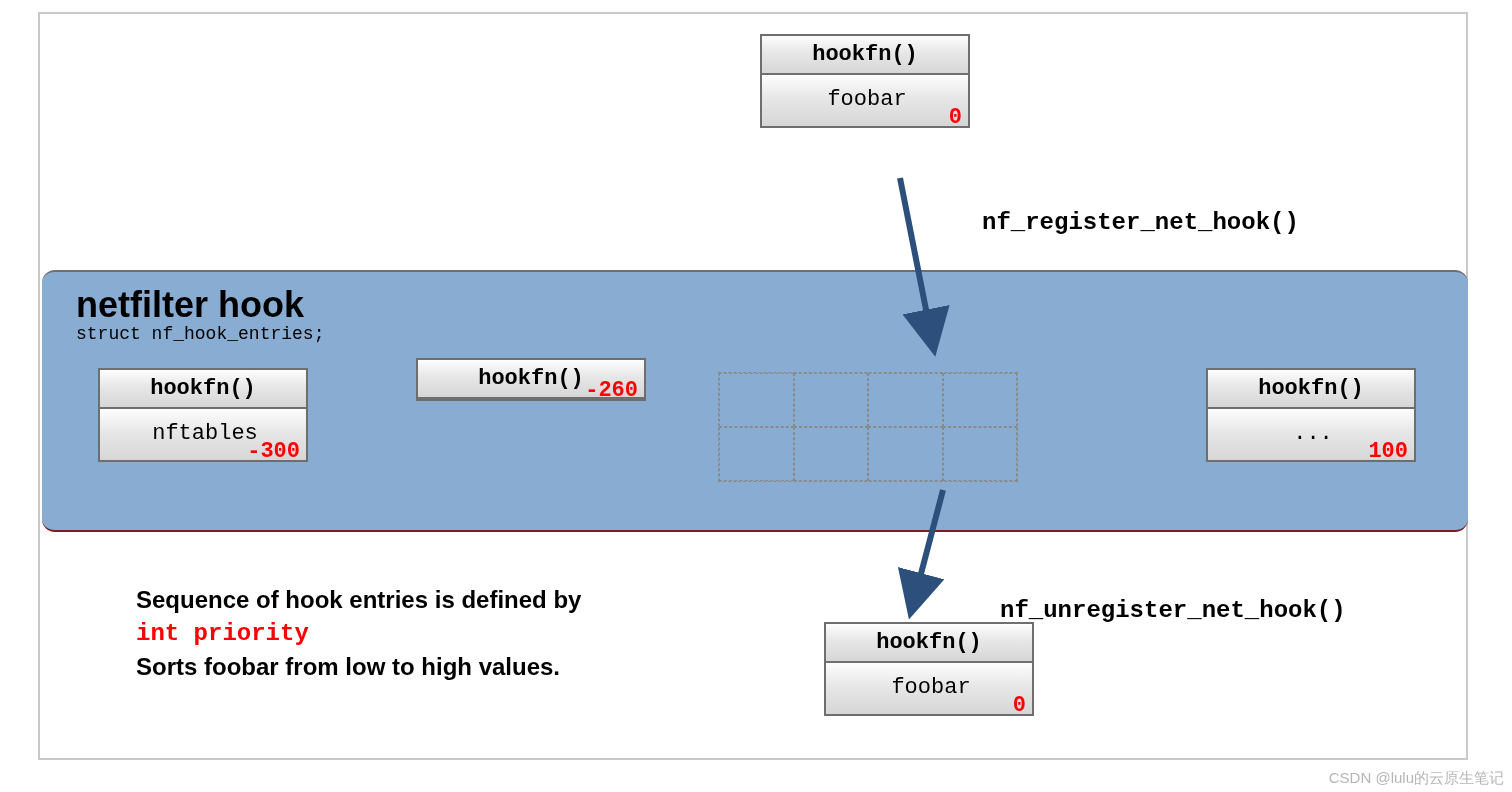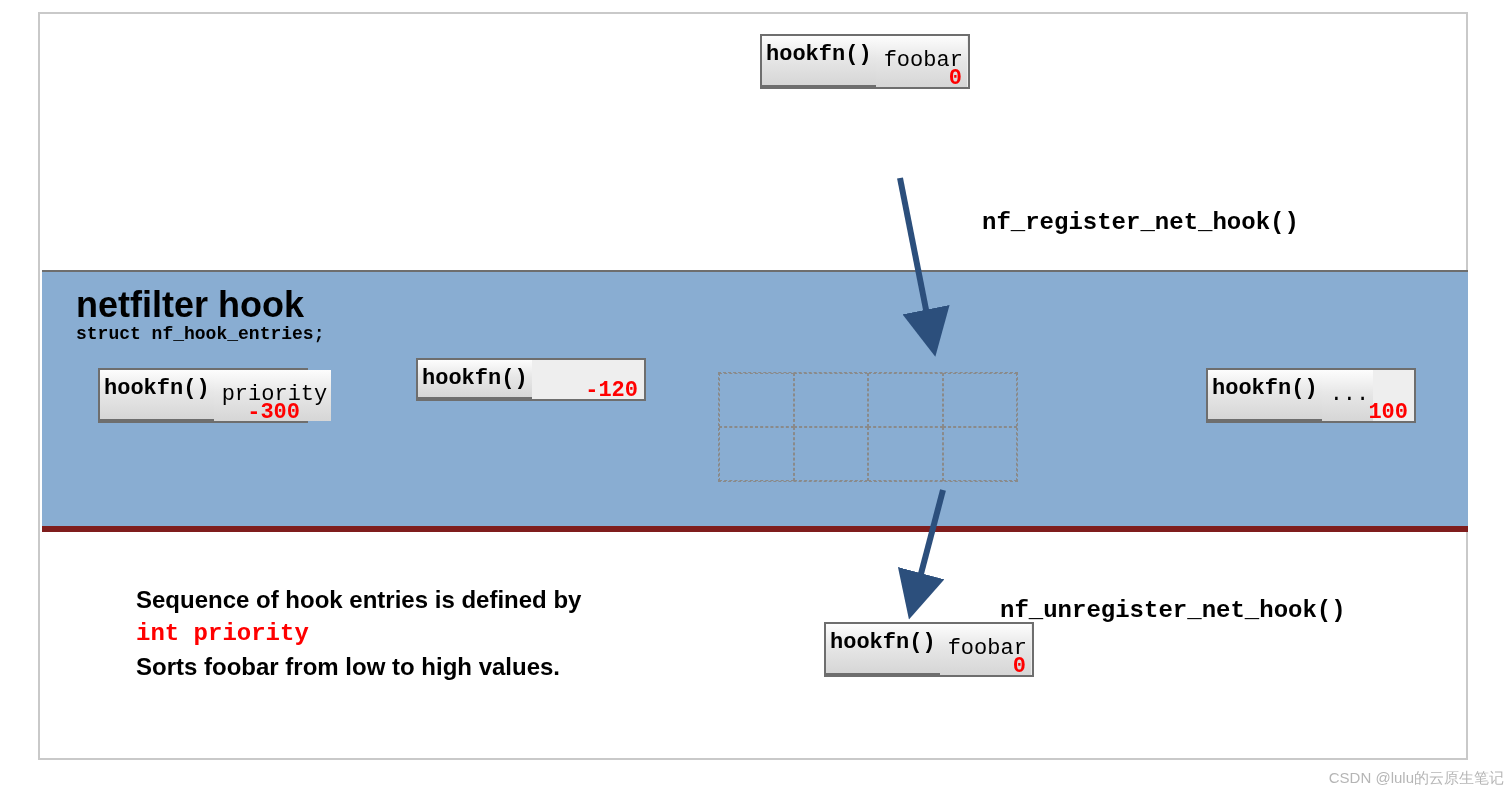--- a/index.html
+++ b/index.html
@@ -18,21 +18,21 @@
     width: 1430px;
     height: 748px;
     border: 2px solid #c9c9c9;
   }
   .hookbox {
     position: absolute;
     width: 210px;
     border: 2px solid #6e6e6e;
     background: #eee;
     display: flex;
-    flex-direction: row;
+    flex-direction: column;
   }
   .hookbox .hdr {
     text-align: center;
     padding: 6px 4px 6px 4px;
     font-family: "Courier New", Courier, monospace;
     font-weight: bold;
     font-size: 22px;
     background: linear-gradient(#fdfdfd 0%, #e7e7e7 45%, #d6d6d6 100%);
     border-bottom: 2px solid #6e6e6e;
   }
@@ -54,38 +54,39 @@
     font-size: 22px;
   }
   .bluebar {
     position: absolute;
     left: 2px;
     top: 256px;
     width: 1426px;
     height: 262px;
     background: #89add2;
     border-top: 2px solid #6e6e6e;
-    border-bottom: 6px solid #7f1d1d;
+    border-bottom: 2px solid #7f1d1d;
+    border-radius: 13px;
   }
   .title {
     position: absolute;
     left: 34px;
     top: 12px;
     font-size: 36px;
     font-weight: bold;
     font-family: Arial, Helvetica, sans-serif;
     color: #000;
   }
   .subtitle {
     position: absolute;
     left: 34px;
     top: 52px;
     font-size: 18px;
     font-family: "Courier New", Courier, monospace;
-    font-weight: bold;
+    font-weight: normal;
     color: #000;
   }
   .slotgrid {
     position: absolute;
     border: 1px dashed #8a8a8a;
     display: grid;
     grid-template-columns: repeat(4, 1fr);
     grid-template-rows: repeat(2, 1fr);
   }
   .slotgrid .cell {
@@ -140,27 +141,27 @@
   </div>
 
   <div class="label-fn" style="left:942px; top:195px;text-align:center;">nf_register_net_hook()</div>
 
   <div class="bluebar">
     <div class="title">netfilter hook</div>
     <div class="subtitle">struct nf_hook_entries;</div>
 
     <div class="hookbox" style="left:56px; top:96px;">
       <div class="hdr">hookfn()</div>
-      <div class="body">priority</div>
+      <div class="body">nftables</div>
       <div class="prio">-300</div>
     </div>
 
     <div class="hookbox" style="left:374px; top:86px; width:230px;">
       <div class="hdr">hookfn()</div>
-      <div class="prio">-120</div>
+      <div class="prio">-260</div>
     </div>
 
     <div class="slotgrid" style="left:676px; top:100px; width:300px; height:110px;">
       <div class="cell"></div>
       <div class="cell"></div>
       <div class="cell"></div>
       <div class="cell"></div>
       <div class="cell"></div>
       <div class="cell"></div>
       <div class="cell"></div>

